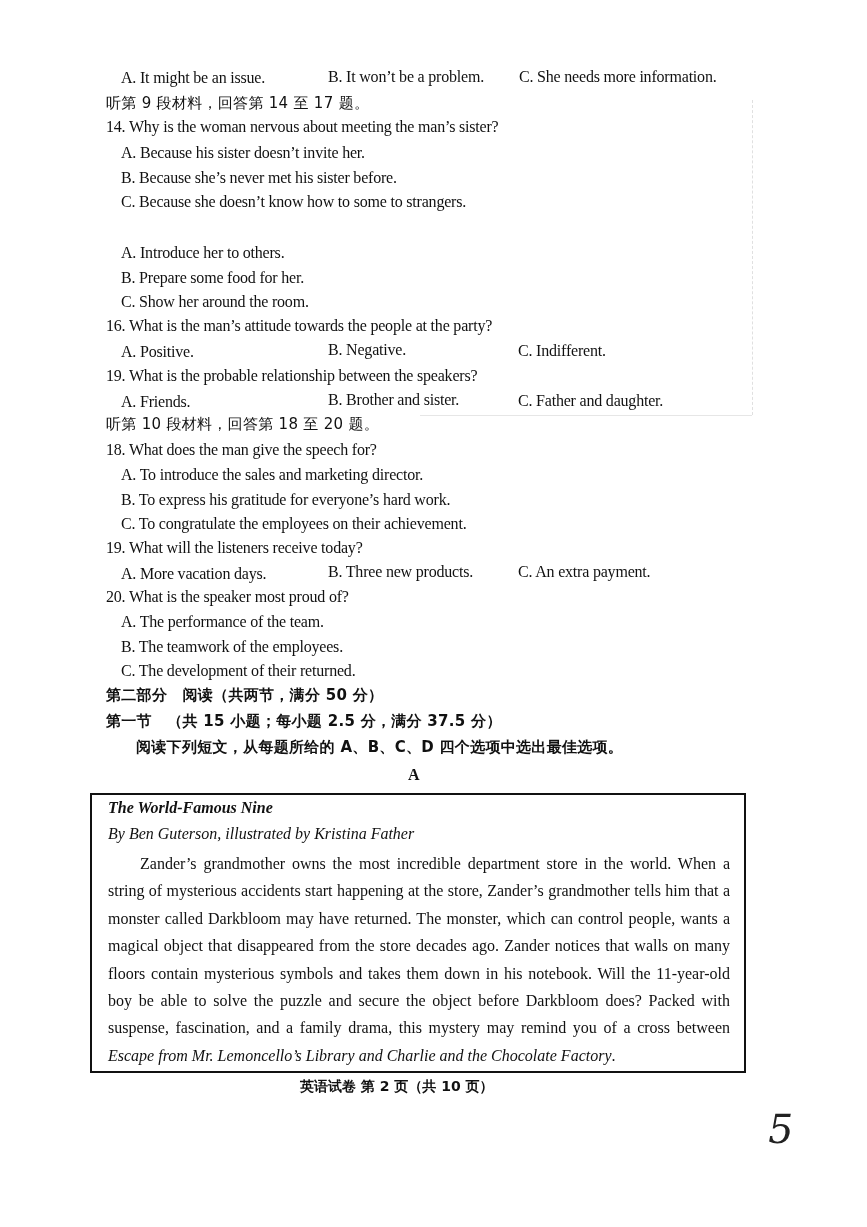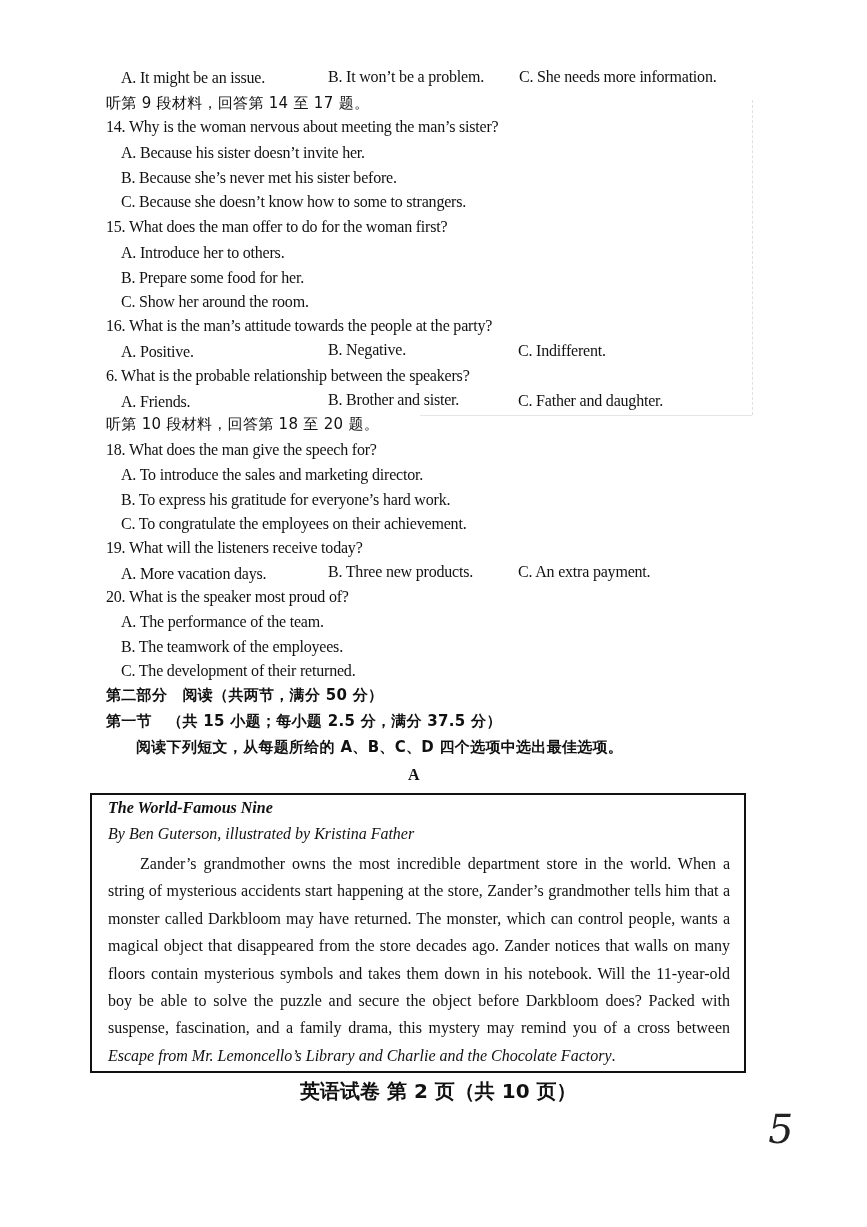--- a/index.html
+++ b/index.html
@@ -16,21 +16,21 @@
     position: absolute; left: 90px; top: 793px; width: 656px; height: 280px;
     border: 2px solid #111; border-top-width: 2px; border-bottom-width: 2px; box-sizing: border-box;
   }
   .ptitle { position: absolute; left: 16px; top: 3px; font-style: italic; font-weight: bold; font-size: 16px; line-height: 20px; }
   .pbyline { position: absolute; left: 16px; top: 29px; font-style: italic; font-size: 16px; line-height: 20px; }
   .pbody {
     position: absolute; left: 16px; top: 55px; width: 622px; font-size: 16px; line-height: 27.4px;
     text-align: justify; text-indent: 32px; margin: 0;
   }
   .pbody i { font-style: italic; }
-  .footer { position: absolute; left: 300px; top: 1078px; font-size: 20px; font-family: "DejaVu Sans", sans-serif; font-weight: bold; white-space: nowrap; }
+  .footer { position: absolute; left: 300px; top: 1078px; font-size: 14px; font-family: "DejaVu Sans", sans-serif; font-weight: bold; white-space: nowrap; }
   .hand { position: absolute; left: 768px; top: 1106px; font-size: 40px; font-family: "DejaVu Serif", serif; color: #222; transform: skewX(-10deg); }
   .ghost { position: absolute; left: 740px; top: 100px; width: 12px; height: 315px; border-right: 1px dashed #e0e0e0; }
   .ghost2 { position: absolute; left: 420px; top: 415px; width: 332px; border-bottom: 1px solid #e6e6e6; }
   .sectionA { position: absolute; left: 408px; top: 766px; font-weight: bold; font-size: 16px; }
 </style>
 </head>
 <body>
 
 <div class="page">
 
@@ -41,31 +41,30 @@
   <div class="opt" style="left:328px;top:67px;">B. It won’t be a problem.</div>
   <div class="opt" style="left:519px;top:67px;">C. She needs more information.</div>
 
   <div class="ln cn" style="left:106px;top:93px;">听第 9 段材料，回答第 14 至 17 题。</div>
 
   <div class="ln" style="left:106px;top:117px;">14. Why is the woman nervous about meeting the man’s sister?</div>
   <div class="ln" style="left:121px;top:143px;">A. Because his sister doesn’t invite her.</div>
   <div class="ln" style="left:121px;top:168px;">B. Because she’s never met his sister before.</div>
   <div class="ln" style="left:121px;top:192px;">C. Because she doesn’t know how to some to strangers.</div>
 
-  <div class="ln" style="left:106px;top:217px;">15. What does the man offer to do for the woman first?</div>
   <div class="ln" style="left:121px;top:243px;">A. Introduce her to others.</div>
   <div class="ln" style="left:121px;top:268px;">B. Prepare some food for her.</div>
   <div class="ln" style="left:121px;top:292px;">C. Show her around the room.</div>
 
   <div class="ln" style="left:106px;top:316px;">16. What is the man’s attitude towards the people at the party?</div>
   <div class="opt" style="left:121px;top:342px;">A. Positive.</div>
   <div class="opt" style="left:328px;top:340px;">B. Negative.</div>
   <div class="opt" style="left:518px;top:341px;">C. Indifferent.</div>
 
-  <div class="ln" style="left:106px;top:366px;">6. What is the probable relationship between the speakers?</div>
+  <div class="ln" style="left:106px;top:366px;">19. What is the probable relationship between the speakers?</div>
   <div class="opt" style="left:121px;top:392px;">A. Friends.</div>
   <div class="opt" style="left:328px;top:390px;">B. Brother and sister.</div>
   <div class="opt" style="left:518px;top:391px;">C. Father and daughter.</div>
 
   <div class="ln cn" style="left:106px;top:414px;">听第 10 段材料，回答第 18 至 20 题。</div>
 
   <div class="ln" style="left:106px;top:440px;">18. What does the man give the speech for?</div>
   <div class="ln" style="left:121px;top:465px;">A. To introduce the sales and marketing director.</div>
   <div class="ln" style="left:121px;top:490px;">B. To express his gratitude for everyone’s hard work.</div>
   <div class="ln" style="left:121px;top:514px;">C. To congratulate the employees on their achievement.</div>

